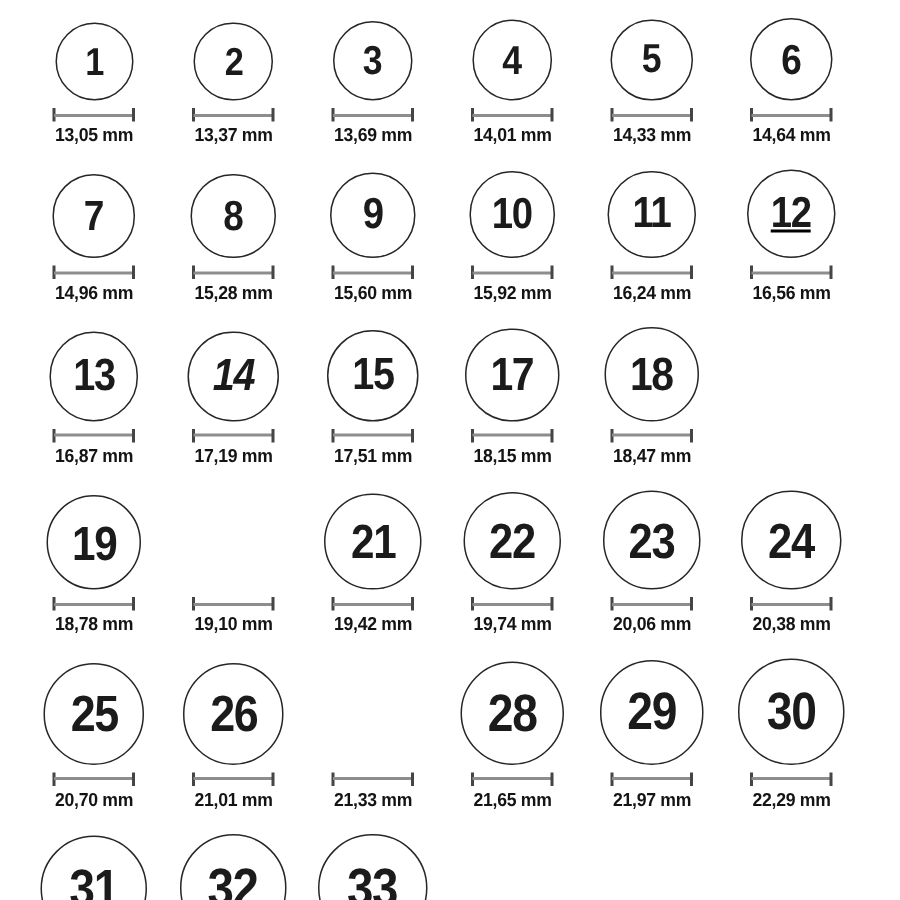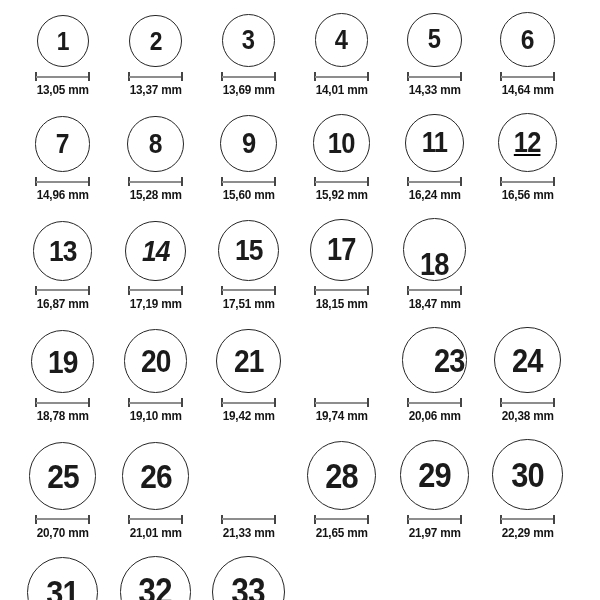--- a/index.html
+++ b/index.html
@@ -257,21 +257,21 @@
       <span class="num" style="font-size: 31px;">17</span>
     </div>
     <div class="ruler">
       <span class="tick l"></span>
       <span class="rline"></span>
       <span class="tick r"></span>
     </div>
     <span class="dlabel">18,15 mm</span>
   </div>
       <div class="cell">
-    <div class="circle" style="width: 62.71px; height: 62.71px; align-items: flex-end;">
+    <div class="circle" style="width: 62.71px; height: 62.71px;">
       <span class="num" style="font-size: 31px;">18</span>
     </div>
     <div class="ruler">
       <span class="tick l"></span>
       <span class="rline"></span>
       <span class="tick r"></span>
     </div>
     <span class="dlabel">18,47 mm</span>
   </div>
     </div>
@@ -281,51 +281,51 @@
       <span class="num" style="font-size: 32px;">19</span>
     </div>
     <div class="ruler">
       <span class="tick l"></span>
       <span class="rline"></span>
       <span class="tick r"></span>
     </div>
     <span class="dlabel">18,78 mm</span>
   </div>
       <div class="cell">
-    <div class="circle" style="width: 63.97px; height: 63.97px;">
-      <span class="num" style="font-size: 32px;">20</span>
-    </div>
     <div class="ruler">
       <span class="tick l"></span>
       <span class="rline"></span>
       <span class="tick r"></span>
     </div>
     <span class="dlabel">19,10 mm</span>
   </div>
       <div class="cell">
     <div class="circle" style="width: 64.6px; height: 64.6px;">
       <span class="num" style="font-size: 32px;">21</span>
     </div>
     <div class="ruler">
       <span class="tick l"></span>
       <span class="rline"></span>
       <span class="tick r"></span>
     </div>
     <span class="dlabel">19,42 mm</span>
   </div>
       <div class="cell">
+    <div class="circle" style="width: 65.23px; height: 65.23px;">
+      <span class="num" style="font-size: 33px;">22</span>
+    </div>
     <div class="ruler">
       <span class="tick l"></span>
       <span class="rline"></span>
       <span class="tick r"></span>
     </div>
     <span class="dlabel">19,74 mm</span>
   </div>
       <div class="cell">
-    <div class="circle" style="width: 65.86px; height: 65.86px; justify-content: flex-end;">
+    <div class="circle" style="width: 65.86px; height: 65.86px;">
       <span class="num" style="font-size: 33px;">23</span>
     </div>
     <div class="ruler">
       <span class="tick l"></span>
       <span class="rline"></span>
       <span class="tick r"></span>
     </div>
     <span class="dlabel">20,06 mm</span>
   </div>
       <div class="cell">

